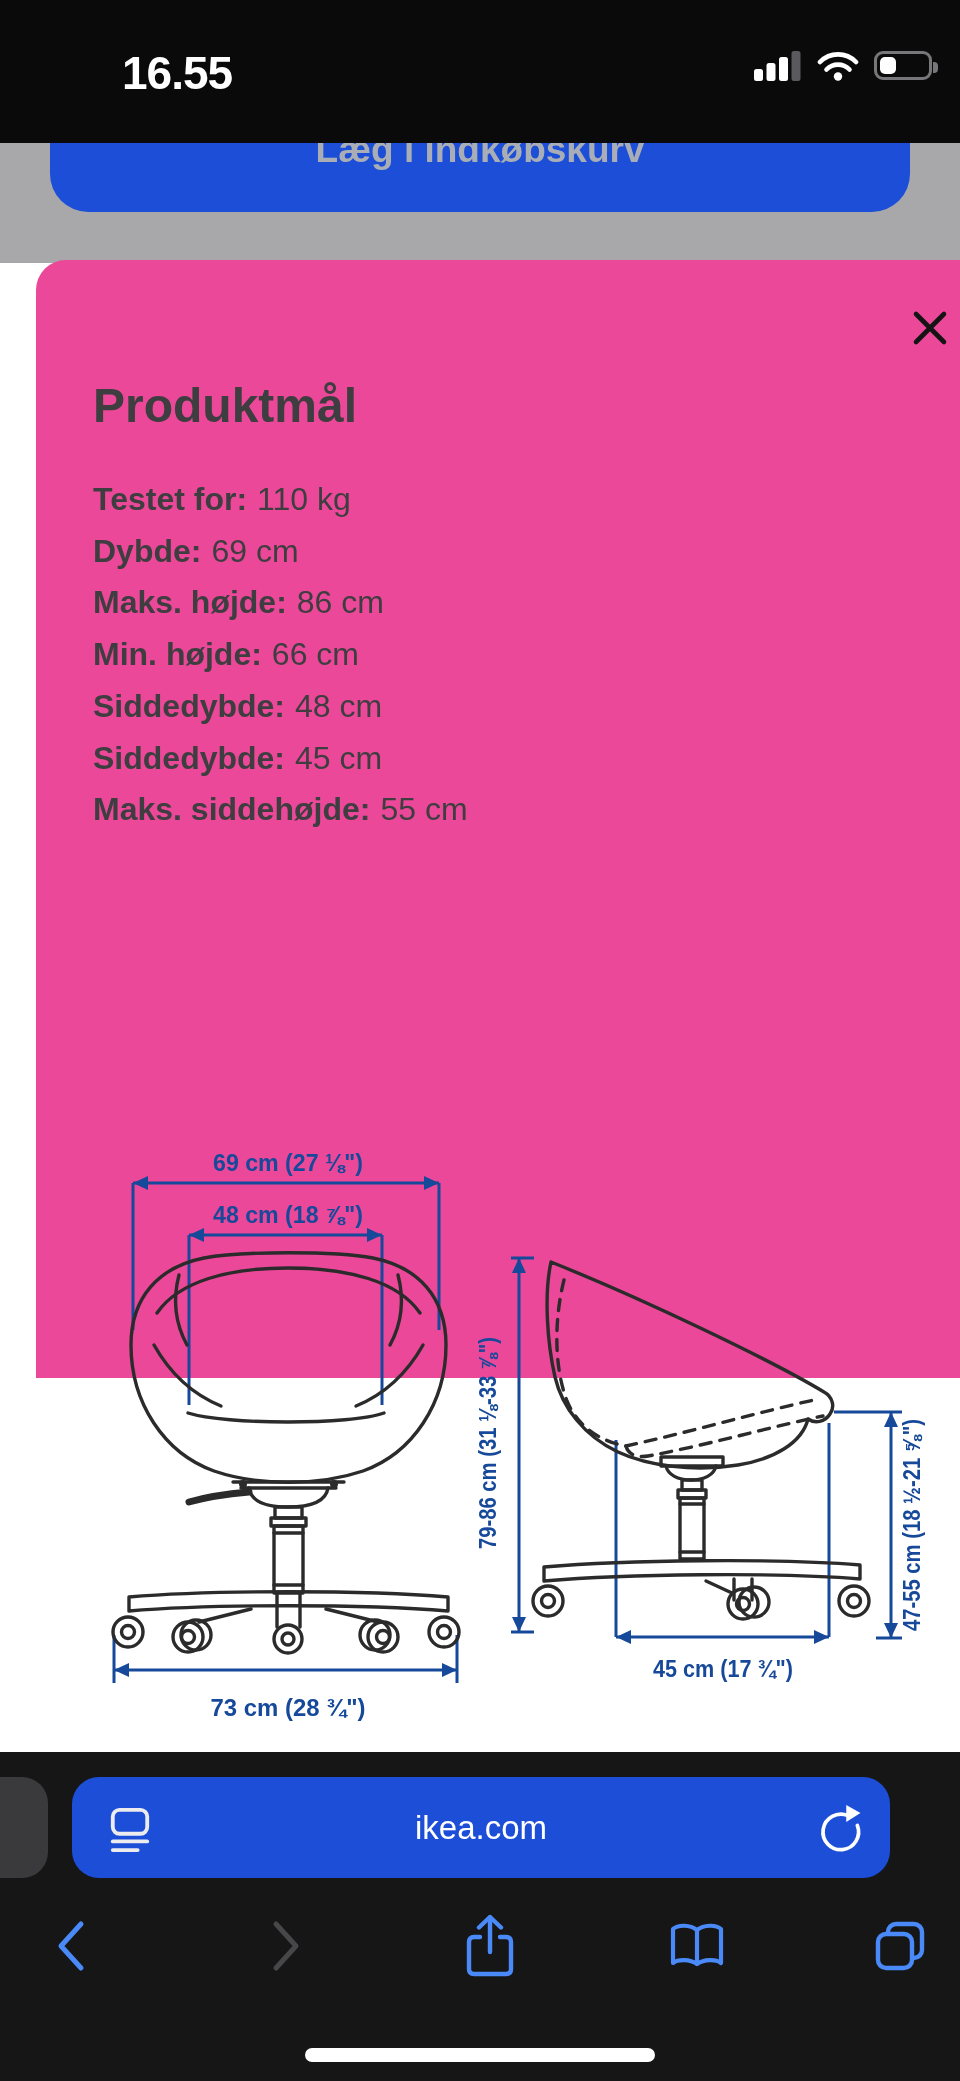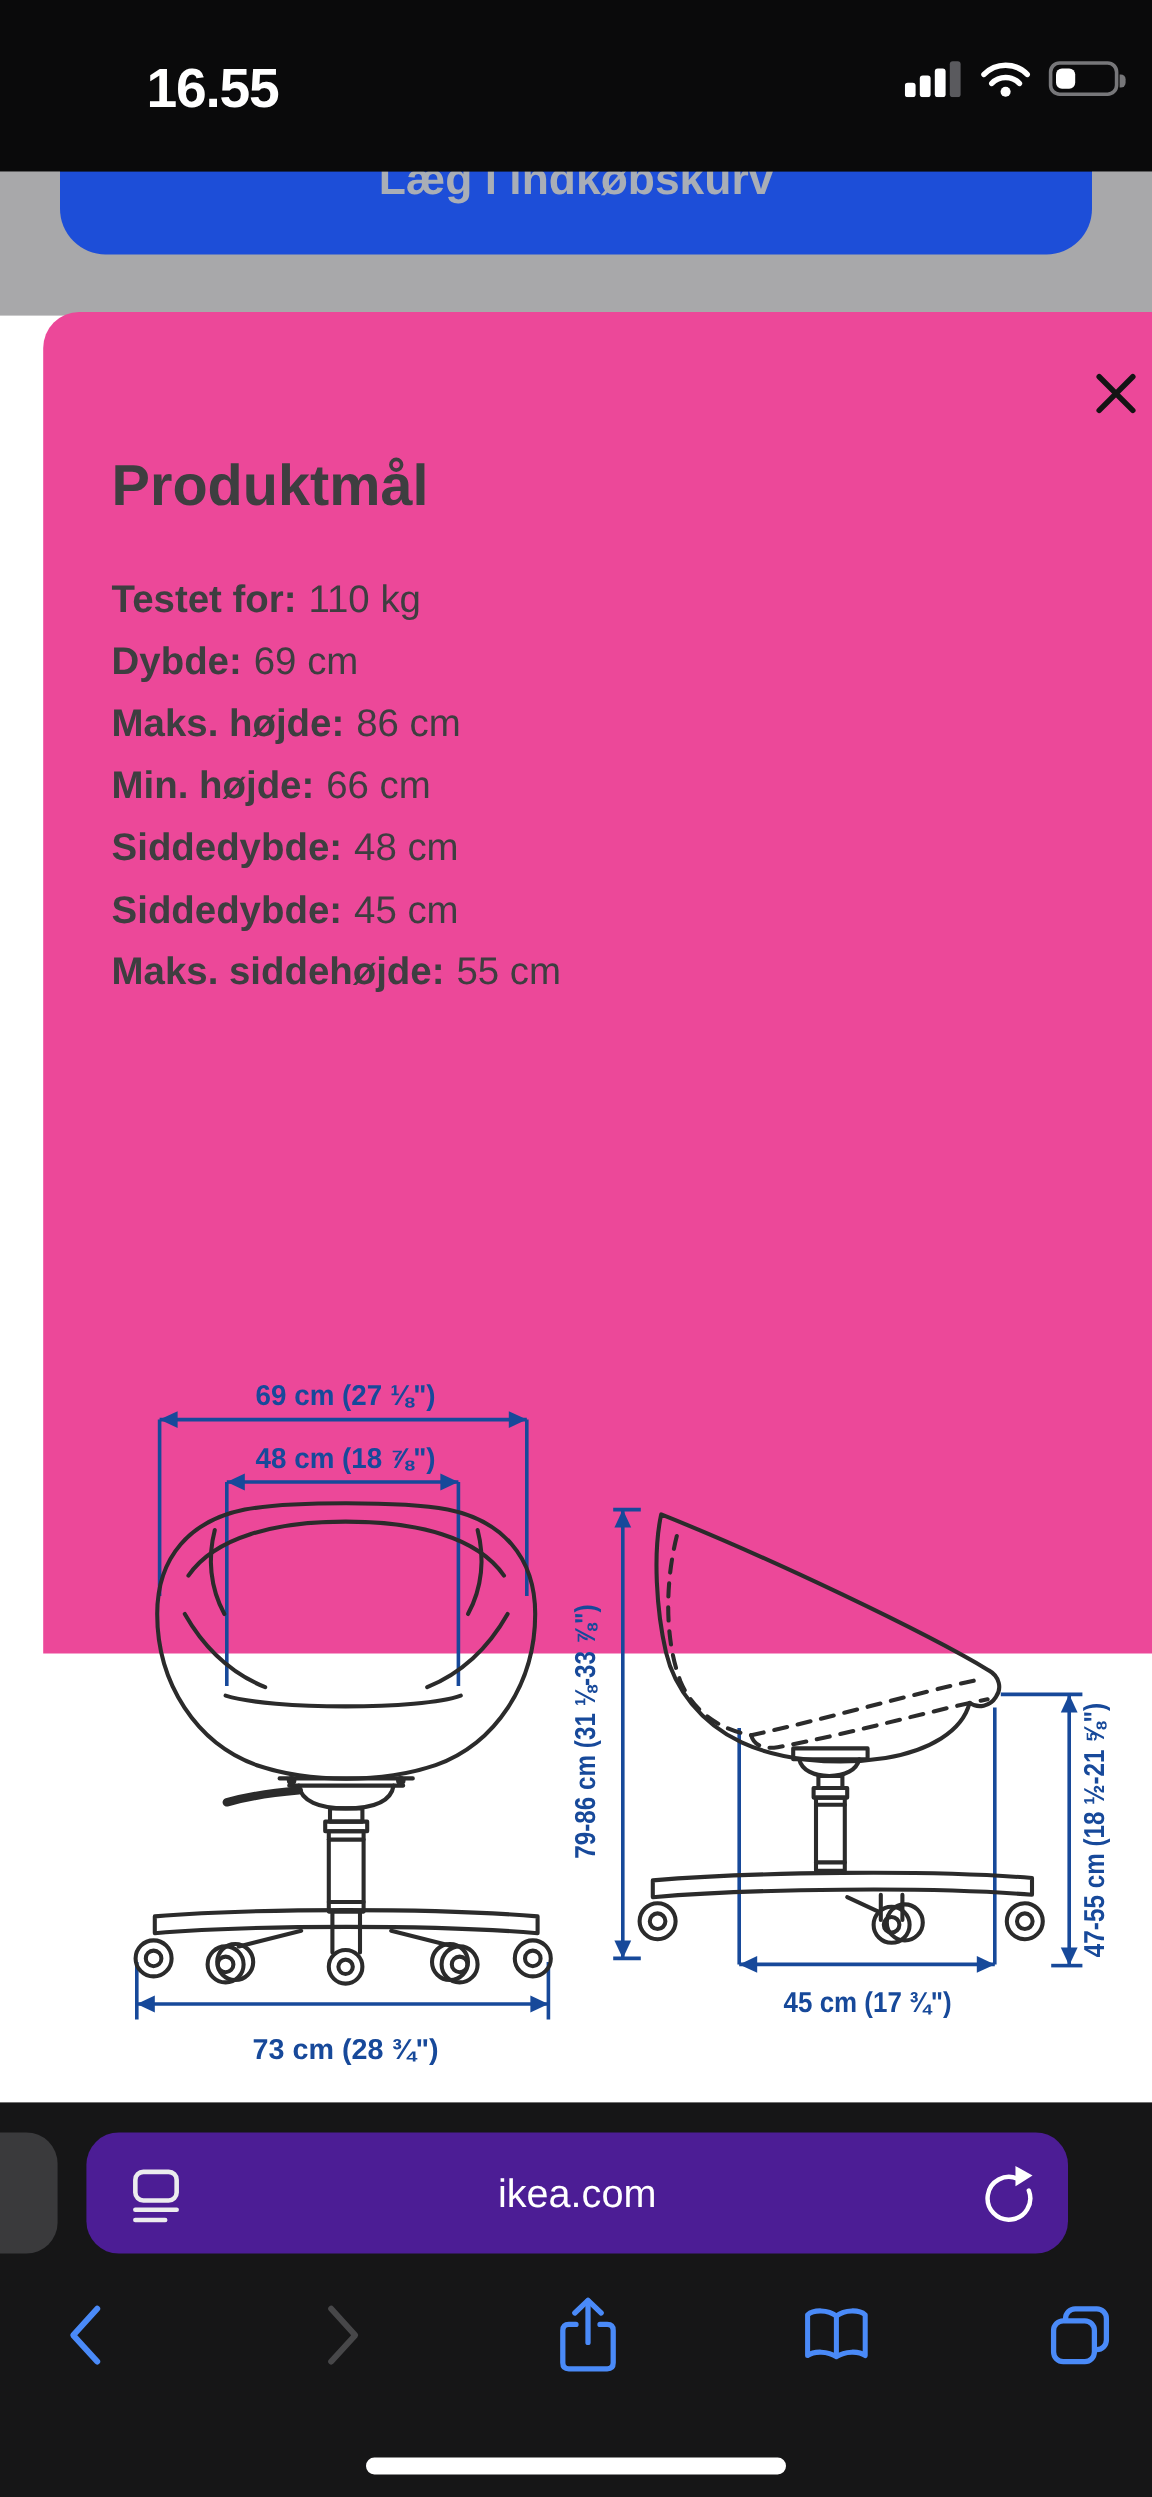--- a/index.html
+++ b/index.html
@@ -30,21 +30,21 @@
   .spec-list{position:absolute;left:57px;top:214px;}
   .spec-row{font-size:32px;line-height:51.7px;color:#3e3e40;}
   .spec-label{font-weight:bold;margin-right:10px;}
   .diagram-front{position:absolute;left:55px;top:875px;}
   .diagram-side{position:absolute;left:440px;top:935px;}
   .dim-text{font-family:"Liberation Sans","DejaVu Sans",sans-serif;font-weight:bold;font-size:24px;fill:#17499a;}
 
   
   .chrome{position:absolute;top:1752px;left:0;width:960px;height:329px;background:#161617;z-index:10;}
   .tab-edge{position:absolute;left:-28px;top:25px;width:76px;height:101px;background:#3a3a3c;border-radius:26px;}
-  .address-pill{position:absolute;left:72px;top:25px;width:818px;height:101px;background:#4c1d95;border-radius:27px;
+  .address-pill{position:absolute;left:72px;top:25px;width:818px;height:101px;background:#1d4ed8;border-radius:27px;
     display:flex;align-items:center;justify-content:center;}
   .reader-btn{position:absolute;left:30px;top:24px;width:56px;height:56px;background:transparent;border:none;
     display:flex;align-items:center;justify-content:center;cursor:pointer;}
   .reload-btn{position:absolute;right:20px;top:22px;width:60px;height:60px;background:transparent;border:none;
     display:flex;align-items:center;justify-content:center;cursor:pointer;}
   .address-url{color:#ffffff;font-size:33px;}
   .tb-btn{position:absolute;top:152px;width:84px;height:84px;background:transparent;border:none;
     display:flex;align-items:center;justify-content:center;cursor:pointer;}
   .tb-back{left:29px;} .tb-forward{left:244px;} .tb-share{left:448px;} .tb-book{left:655px;} .tb-tabs{left:858px;}
   .home-indicator{position:absolute;left:305px;bottom:19px;width:350px;height:14px;background:#ffffff;border-radius:7px;}

